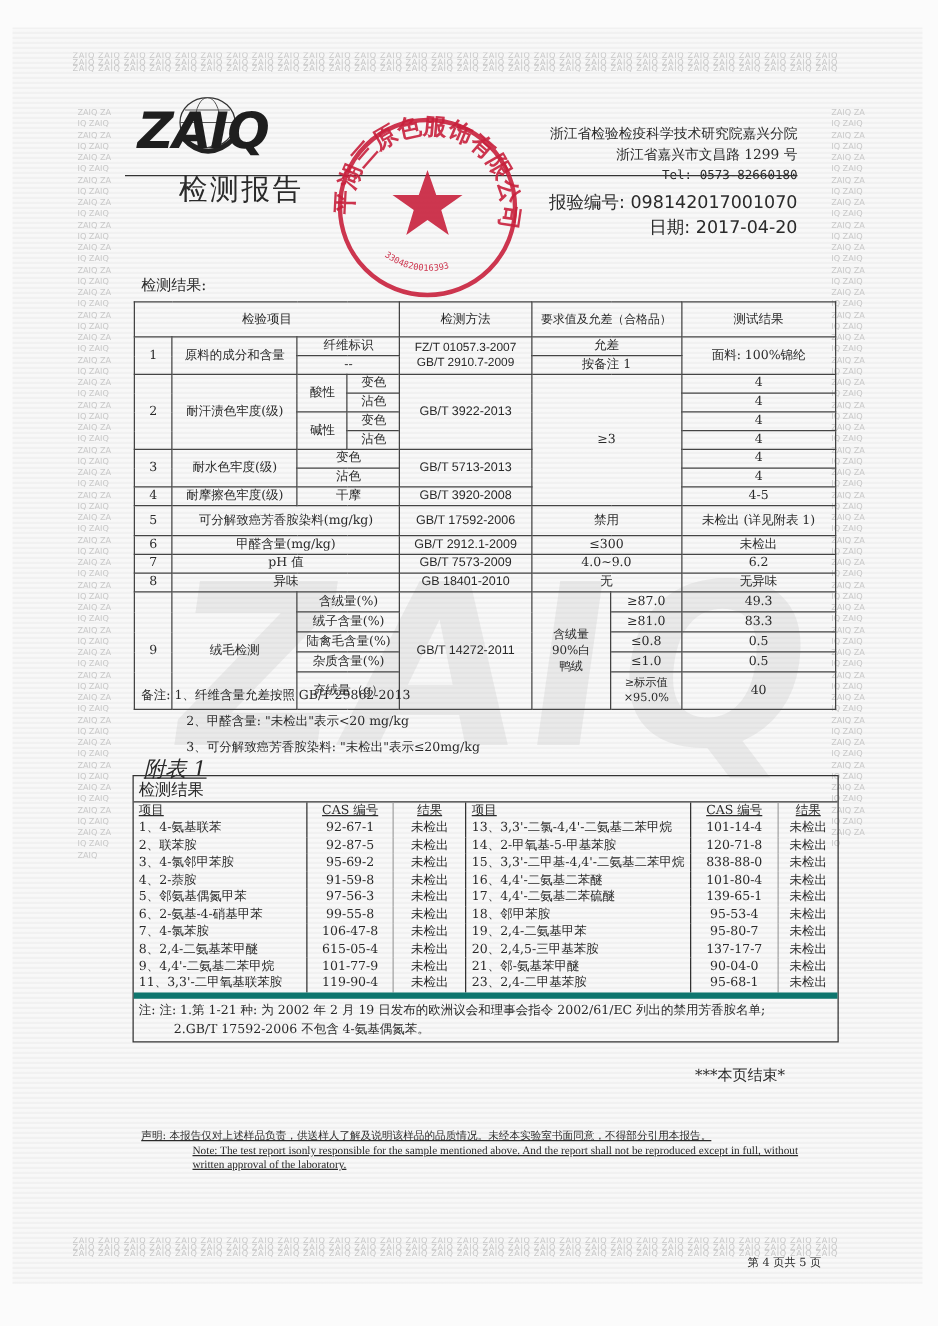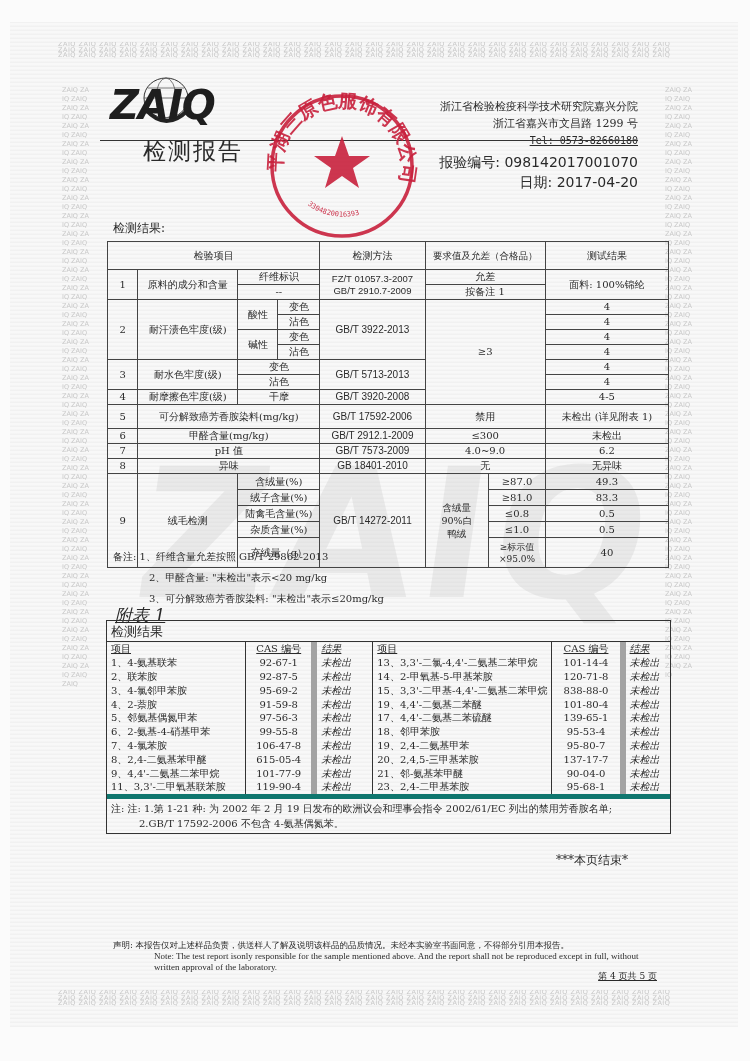--- a/index.html
+++ b/index.html
@@ -21,27 +21,27 @@
   .main-table{position:absolute;left:107px;top:241px;width:562px;font-size:10px;}
   .main-table td{border:1px solid #444;text-align:center;padding:0;height:14px;line-height:12px;}
   .remarks{position:absolute;left:113px;top:546px;font-size:10px;line-height:21px;}
   .remarks .ind{padding-left:36px;}
   .annex-title{position:absolute;left:115px;top:604px;font-size:17px;font-style:italic;text-decoration:underline;}
   .annex{position:absolute;left:106px;top:620px;width:563px;border:1.5px solid #333;font-size:10px;}
   .annex-head{font-size:13px;padding:2px 4px;border-bottom:1px solid #333;height:16px;}
   .annex table{width:100%;}
   .annex td{padding:0 4px;height:13.8px;line-height:13px;white-space:nowrap;}
   .annex td.cas{text-align:center;border-left:1px solid #333;}
-  .annex td.res{border-left:6px solid #a3a3a3;font-style:italic;}
+  .annex td.res{text-align:center;border-left:1px solid #a3a3a3;}
   .annex td.name2{border-left:1px solid #333;}
   .annex .hdr td{text-decoration:underline;}
   .annex .note{border-top:5px solid #0f766e;padding:2px 4px;line-height:15px;font-size:10px;}
   .end{position:absolute;left:556px;top:852px;font-size:12px;}
-  .decl{position:absolute;left:113px;top:940px;font-size:8.5px;line-height:11px;width:540px;}
-  .pageno{position:absolute;right:93px;top:970px;font-size:9px;text-decoration:underline;}
+  .decl{position:absolute;left:113px;top:904px;font-size:8.5px;line-height:11px;width:540px;text-decoration:underline;}
+  .pageno{position:absolute;right:93px;top:1004px;font-size:9px;}
 </style>
 </head>
 <body>
 
 <div class="paper">
   <div class="wm-band" style="top:20px">ZAIQ ZAIQ ZAIQ ZAIQ ZAIQ ZAIQ ZAIQ ZAIQ ZAIQ ZAIQ ZAIQ ZAIQ ZAIQ ZAIQ ZAIQ ZAIQ ZAIQ ZAIQ ZAIQ ZAIQ ZAIQ ZAIQ ZAIQ ZAIQ ZAIQ ZAIQ ZAIQ ZAIQ ZAIQ ZAIQ<br>ZAIQ ZAIQ ZAIQ ZAIQ ZAIQ ZAIQ ZAIQ ZAIQ ZAIQ ZAIQ ZAIQ ZAIQ ZAIQ ZAIQ ZAIQ ZAIQ ZAIQ ZAIQ ZAIQ ZAIQ ZAIQ ZAIQ ZAIQ ZAIQ ZAIQ ZAIQ ZAIQ ZAIQ ZAIQ ZAIQ<br>ZAIQ ZAIQ ZAIQ ZAIQ ZAIQ ZAIQ ZAIQ ZAIQ ZAIQ ZAIQ ZAIQ ZAIQ ZAIQ ZAIQ ZAIQ ZAIQ ZAIQ ZAIQ ZAIQ ZAIQ ZAIQ ZAIQ ZAIQ ZAIQ ZAIQ ZAIQ ZAIQ ZAIQ ZAIQ ZAIQ</div>
   <div class="wm-band" style="top:968px">ZAIQ ZAIQ ZAIQ ZAIQ ZAIQ ZAIQ ZAIQ ZAIQ ZAIQ ZAIQ ZAIQ ZAIQ ZAIQ ZAIQ ZAIQ ZAIQ ZAIQ ZAIQ ZAIQ ZAIQ ZAIQ ZAIQ ZAIQ ZAIQ ZAIQ ZAIQ ZAIQ ZAIQ ZAIQ ZAIQ<br>ZAIQ ZAIQ ZAIQ ZAIQ ZAIQ ZAIQ ZAIQ ZAIQ ZAIQ ZAIQ ZAIQ ZAIQ ZAIQ ZAIQ ZAIQ ZAIQ ZAIQ ZAIQ ZAIQ ZAIQ ZAIQ ZAIQ ZAIQ ZAIQ ZAIQ ZAIQ ZAIQ ZAIQ ZAIQ ZAIQ<br>ZAIQ ZAIQ ZAIQ ZAIQ ZAIQ ZAIQ ZAIQ ZAIQ ZAIQ ZAIQ ZAIQ ZAIQ ZAIQ ZAIQ ZAIQ ZAIQ ZAIQ ZAIQ ZAIQ ZAIQ ZAIQ ZAIQ ZAIQ ZAIQ ZAIQ ZAIQ ZAIQ ZAIQ ZAIQ ZAIQ</div>
   <div class="wm-col" style="left:52px">ZAIQ ZAIQ ZAIQ ZAIQ ZAIQ ZAIQ ZAIQ ZAIQ ZAIQ ZAIQ ZAIQ ZAIQ ZAIQ ZAIQ ZAIQ ZAIQ ZAIQ ZAIQ ZAIQ ZAIQ ZAIQ ZAIQ ZAIQ ZAIQ ZAIQ ZAIQ ZAIQ ZAIQ ZAIQ ZAIQ ZAIQ ZAIQ ZAIQ ZAIQ ZAIQ ZAIQ ZAIQ ZAIQ ZAIQ ZAIQ ZAIQ ZAIQ ZAIQ ZAIQ ZAIQ ZAIQ ZAIQ ZAIQ ZAIQ ZAIQ ZAIQ ZAIQ ZAIQ ZAIQ ZAIQ ZAIQ ZAIQ ZAIQ ZAIQ ZAIQ ZAIQ ZAIQ ZAIQ ZAIQ ZAIQ ZAIQ ZAIQ ZAIQ ZAIQ ZAIQ ZAIQ ZAIQ ZAIQ ZAIQ ZAIQ ZAIQ ZAIQ ZAIQ ZAIQ ZAIQ ZAIQ ZAIQ ZAIQ ZAIQ ZAIQ ZAIQ ZAIQ ZAIQ ZAIQ ZAIQ ZAIQ ZAIQ ZAIQ ZAIQ ZAIQ ZAIQ ZAIQ ZAIQ ZAIQ ZAIQ</div>
   <div class="wm-col" style="left:655px">ZAIQ ZAIQ ZAIQ ZAIQ ZAIQ ZAIQ ZAIQ ZAIQ ZAIQ ZAIQ ZAIQ ZAIQ ZAIQ ZAIQ ZAIQ ZAIQ ZAIQ ZAIQ ZAIQ ZAIQ ZAIQ ZAIQ ZAIQ ZAIQ ZAIQ ZAIQ ZAIQ ZAIQ ZAIQ ZAIQ ZAIQ ZAIQ ZAIQ ZAIQ ZAIQ ZAIQ ZAIQ ZAIQ ZAIQ ZAIQ ZAIQ ZAIQ ZAIQ ZAIQ ZAIQ ZAIQ ZAIQ ZAIQ ZAIQ ZAIQ ZAIQ ZAIQ ZAIQ ZAIQ ZAIQ ZAIQ ZAIQ ZAIQ ZAIQ ZAIQ ZAIQ ZAIQ ZAIQ ZAIQ ZAIQ ZAIQ ZAIQ ZAIQ ZAIQ ZAIQ ZAIQ ZAIQ ZAIQ ZAIQ ZAIQ ZAIQ ZAIQ ZAIQ ZAIQ ZAIQ ZAIQ ZAIQ ZAIQ ZAIQ ZAIQ ZAIQ ZAIQ ZAIQ ZAIQ ZAIQ ZAIQ ZAIQ ZAIQ ZAIQ ZAIQ ZAIQ ZAIQ ZAIQ</div>
 </div>
@@ -53,21 +53,21 @@
   <ellipse cx="58" cy="22" rx="10" ry="20" fill="none" stroke="#555" stroke-width="0.8"></ellipse>
   <line x1="36" y1="22" x2="80" y2="22" stroke="#555" stroke-width="0.8"></line>
   <line x1="40" y1="12" x2="76" y2="12" stroke="#555" stroke-width="0.8"></line>
   <path d="M38 34 Q58 56 80 34" fill="none" stroke="#222" stroke-width="4"></path>
 </svg>
 <div class="logo-text">ZAIQ</div>
 
 <div class="org">
   <div>浙江省检验检疫科学技术研究院嘉兴分院</div>
   <div>浙江省嘉兴市文昌路 1299 号</div>
-  <div style="font-family:'DejaVu Sans Mono',monospace;font-size:10px;text-decoration:underline;">Tel: 0573-82660180</div>
+  <div style="font-family:'DejaVu Sans Mono',monospace;font-size:10px;">Tel: 0573-82660180</div>
 </div>
 
 <div class="rule"></div>
 
 <div class="title">检测报告</div>
 <div class="reportno">
   <div>报验编号: 098142017001070</div>
   <div>日期: 2017-04-20</div>
 </div>
 
@@ -272,21 +272,21 @@
           <td class="cas">95-69-2</td>
           <td class="res">未检出</td>
           <td class="name2">15、3,3'-二甲基-4,4'-二氨基二苯甲烷</td>
           <td class="cas">838-88-0</td>
           <td class="res">未检出</td>
         </tr>
     <tr>
           <td>4、2-萘胺</td>
           <td class="cas">91-59-8</td>
           <td class="res">未检出</td>
-          <td class="name2">19、4,4'-二氨基二苯醚</td>
+          <td class="name2">16、4,4'-二氨基二苯醚</td>
           <td class="cas">101-80-4</td>
           <td class="res">未检出</td>
         </tr>
     <tr>
           <td>5、邻氨基偶氮甲苯</td>
           <td class="cas">97-56-3</td>
           <td class="res">未检出</td>
           <td class="name2">17、4,4'-二氨基二苯硫醚</td>
           <td class="cas">139-65-1</td>
           <td class="res">未检出</td>

